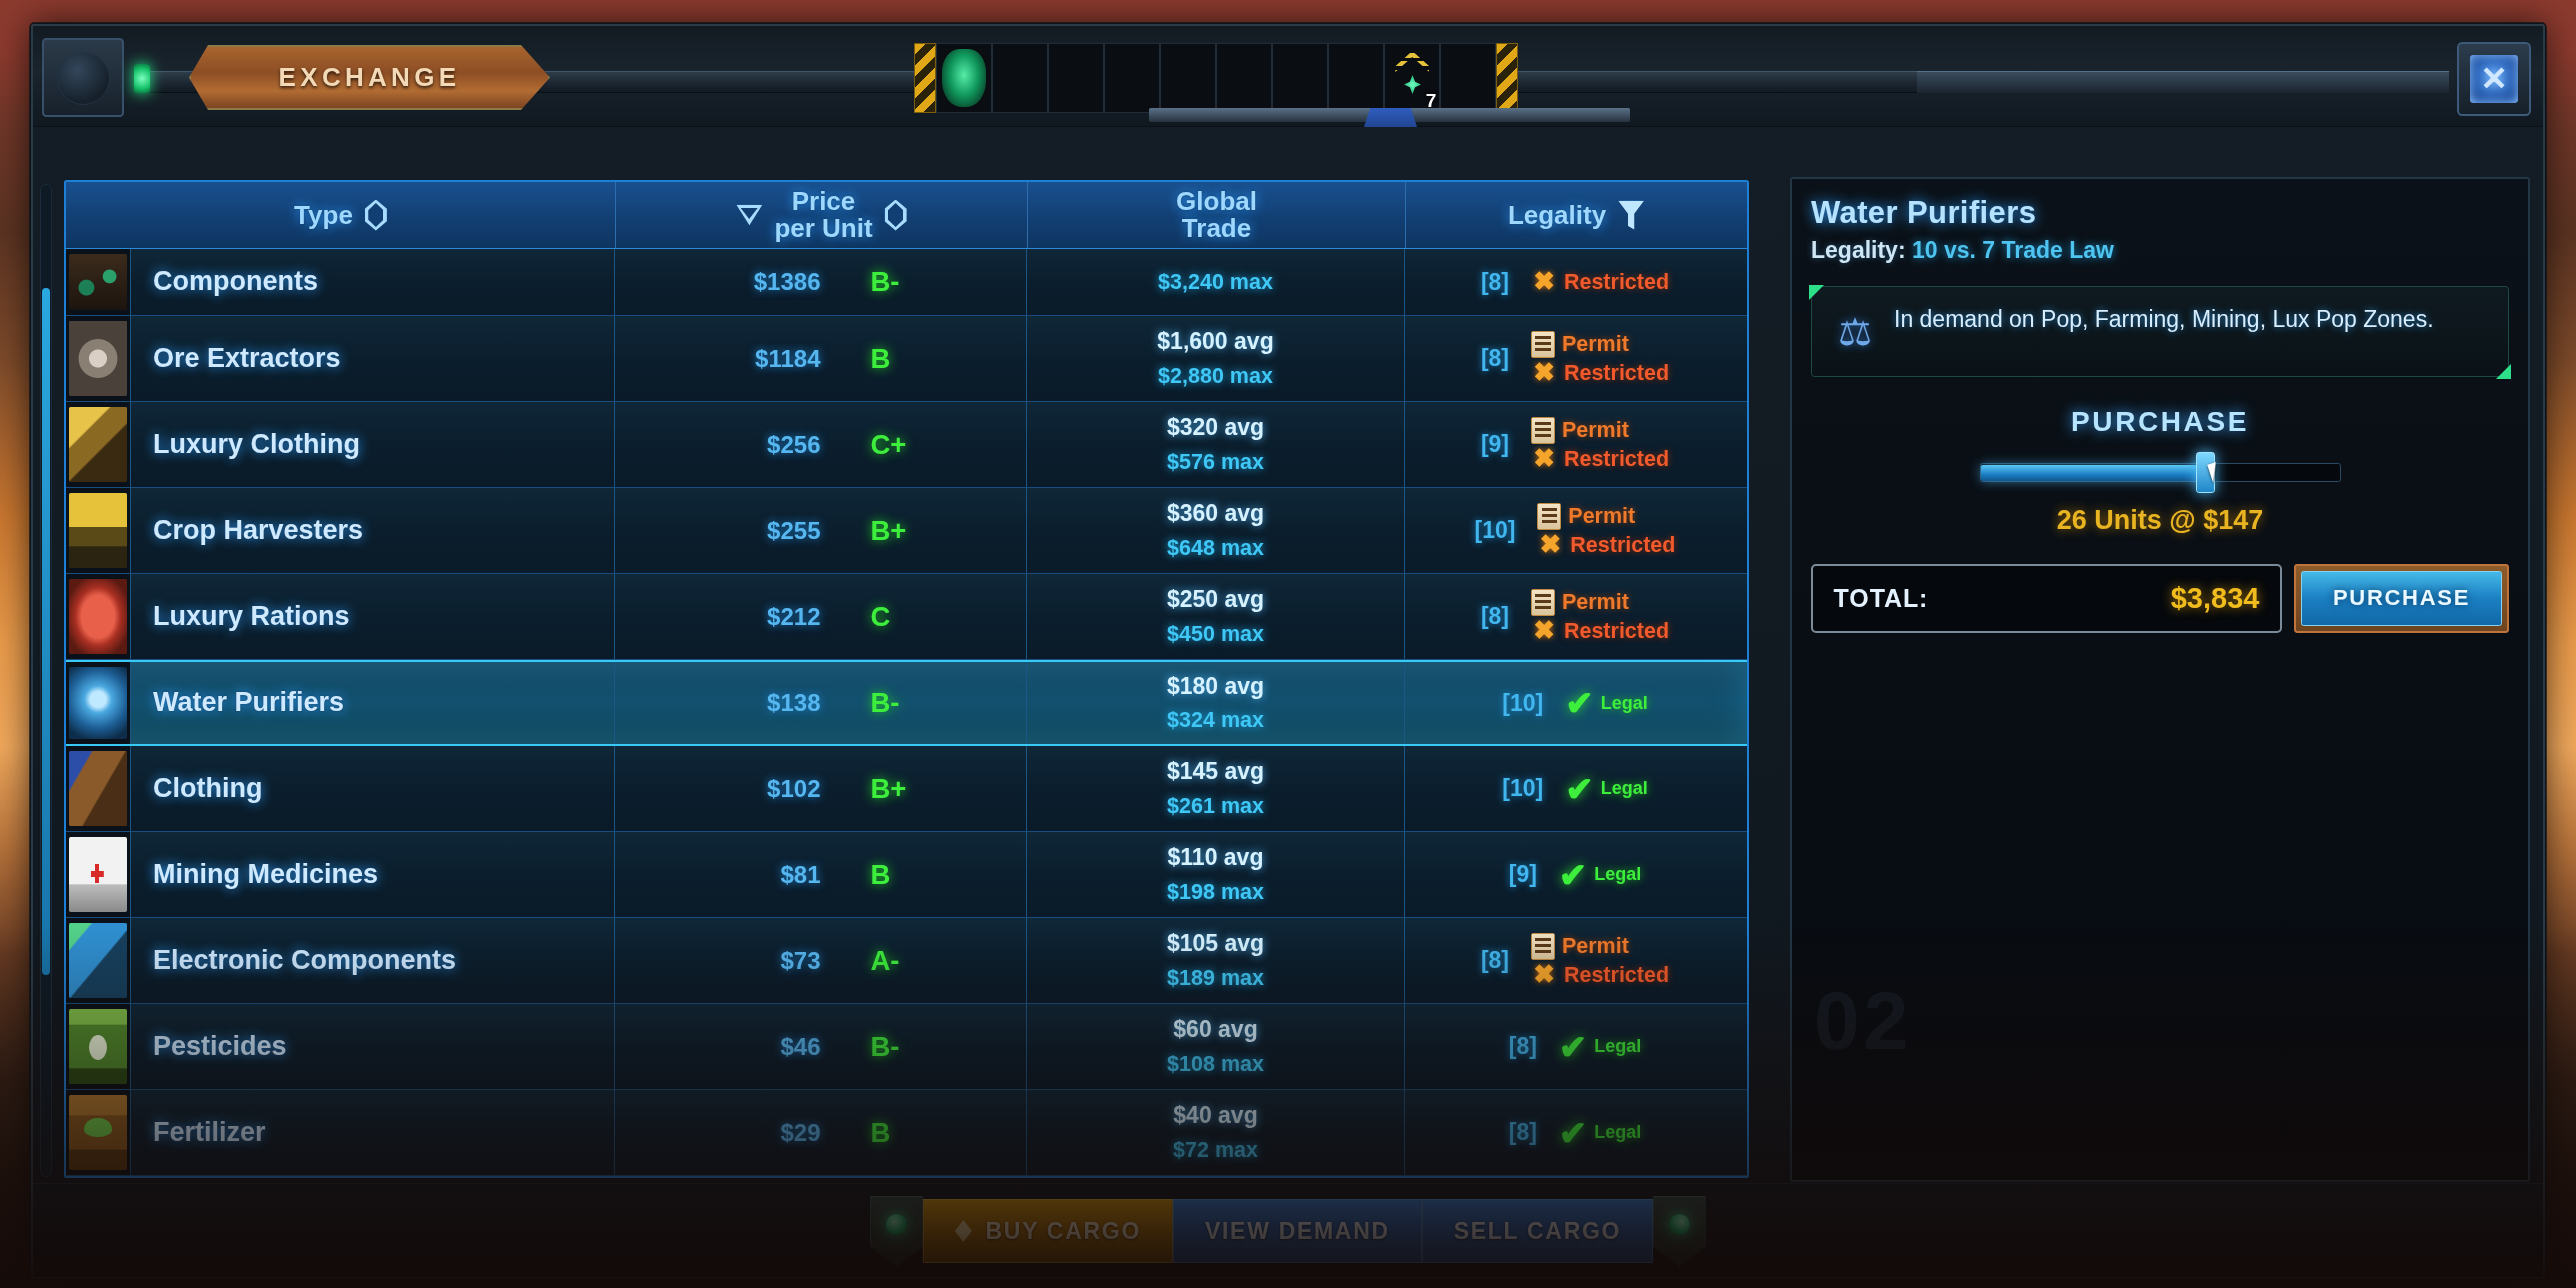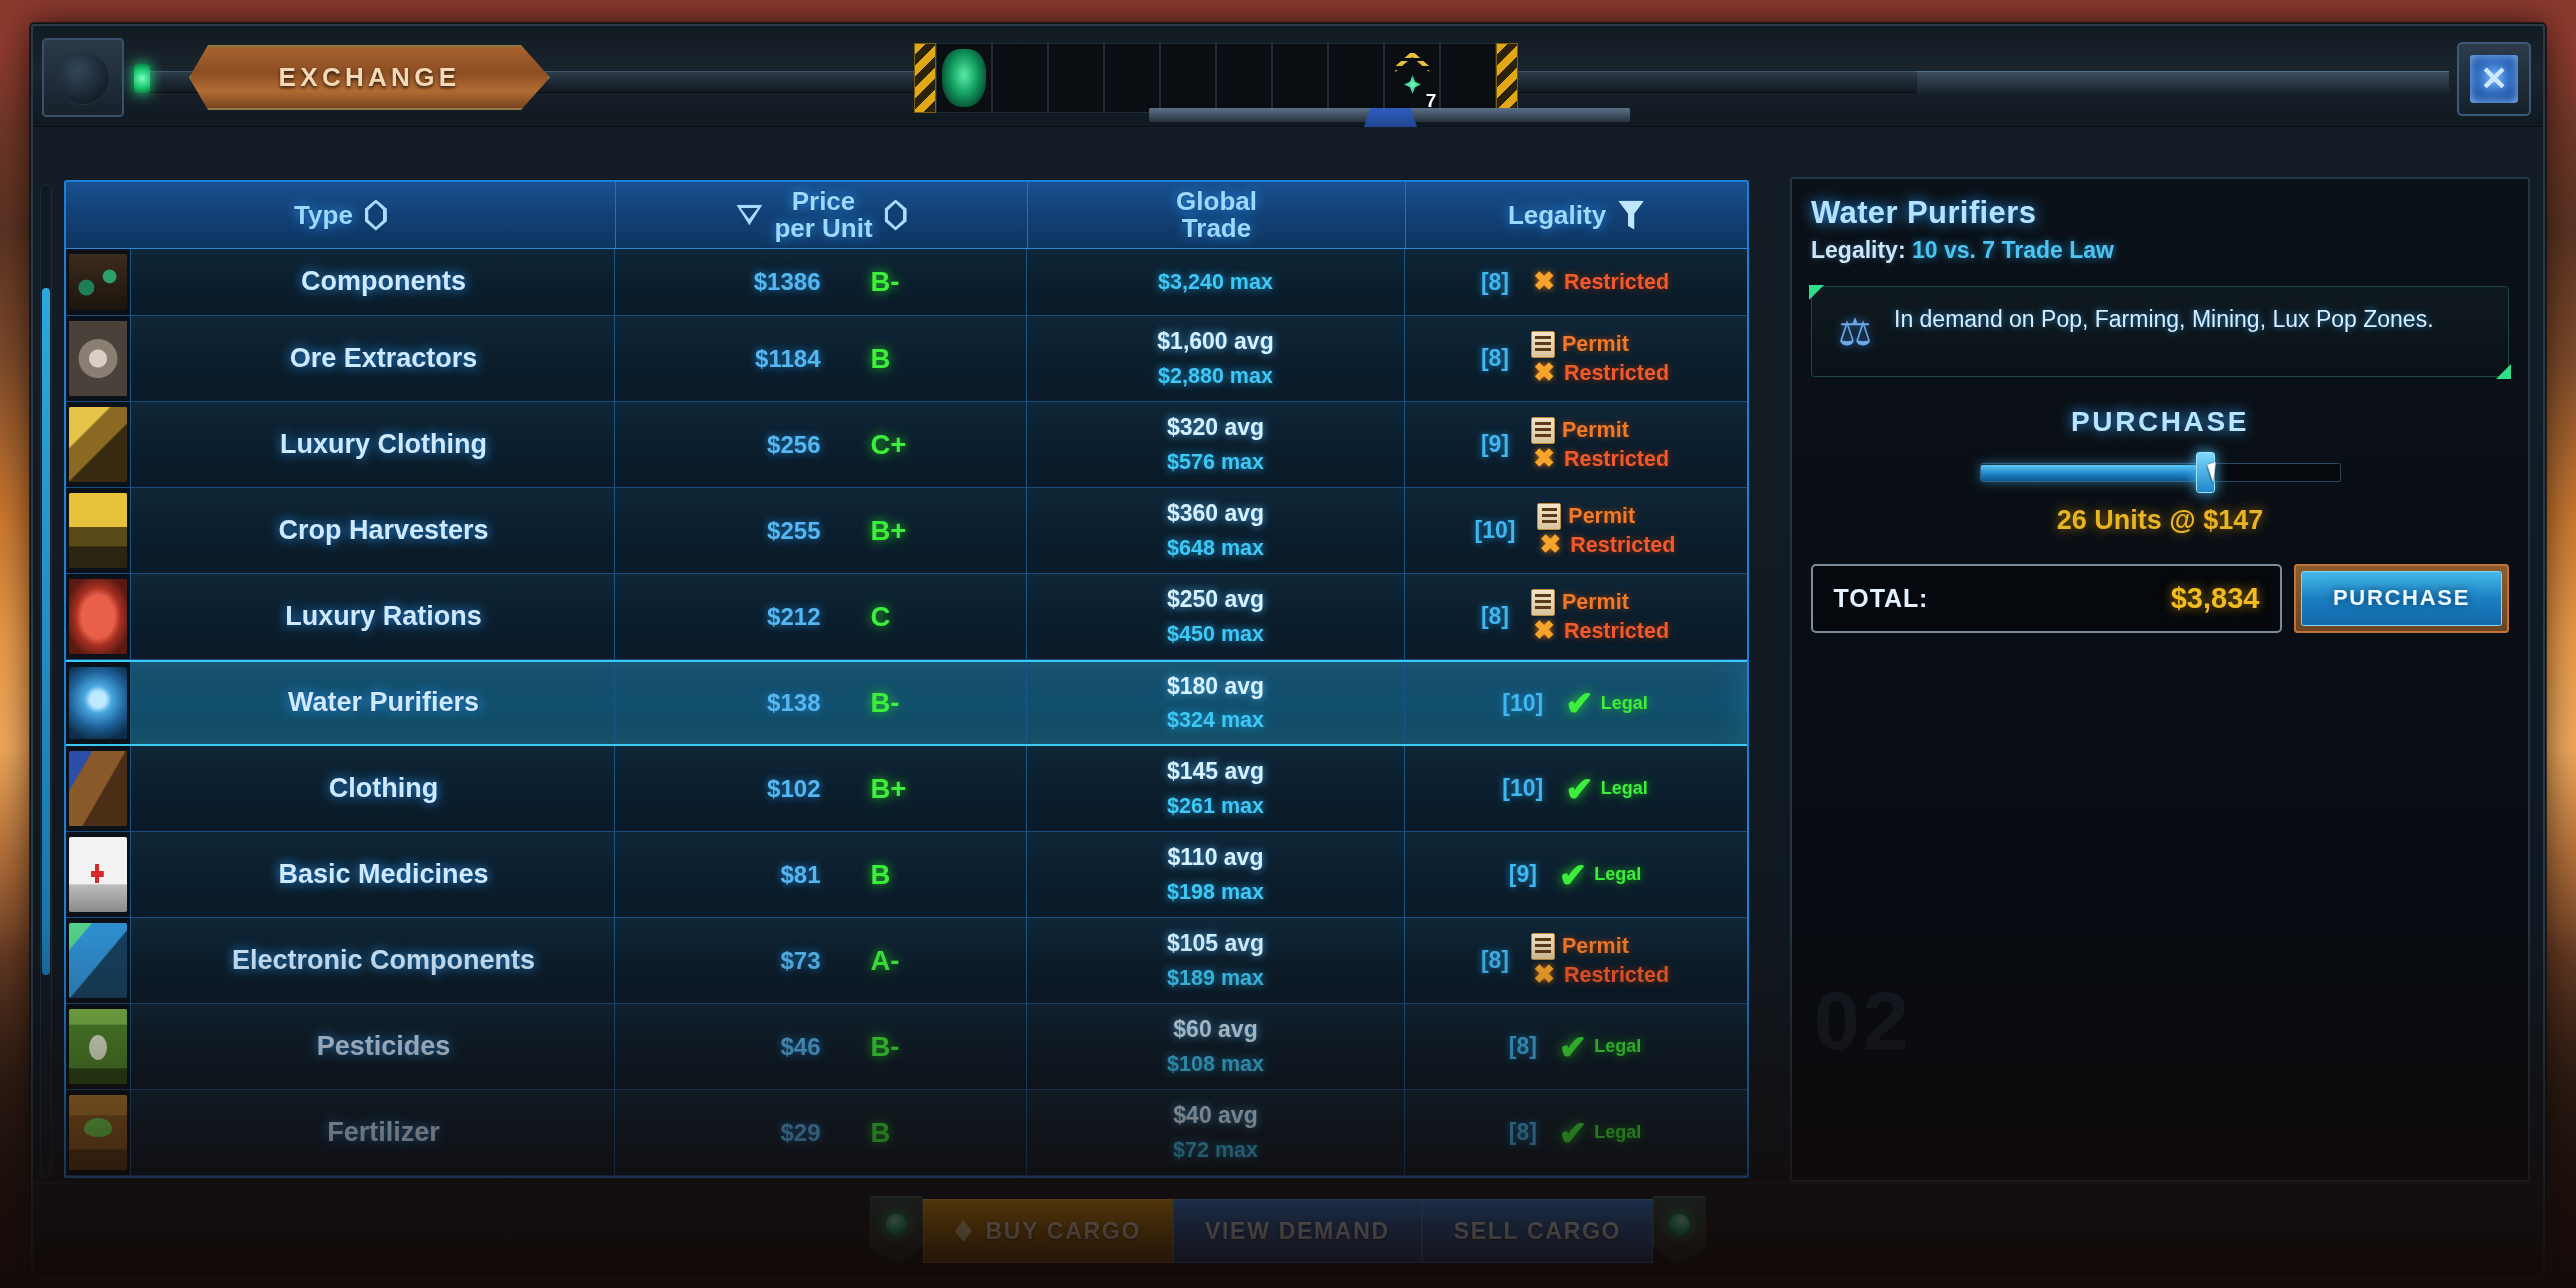--- a/index.html
+++ b/index.html
@@ -232,21 +232,21 @@
     box-shadow: inset 0 0 34px rgba(60,200,255,.22);
   }
   .cell{ display:flex; align-items:center; border-right:0.9px solid #1a5686; }
   .cell:last-child{ border-right:none; }
 
   .c-icon{ width:65px; border-right:0.9px solid #1a5686; position:relative; background:#0a1118;}
   .icon-img{
     position:absolute; left:3.4px; top:5.2px; right:3.4px; bottom:5.2px;
     border-radius:1.7px; overflow:hidden;
   }
-  .type-cell{ width:484px; padding-left:22px;justify-content:center; }
+  .type-cell{ width:484px; padding-left:22px; }
   .type-cell .name{
     color:#cfe9ff; font-size:27px; font-weight:bold; line-height:1.08;
     text-shadow:0 0 12px #2f9eff, 0 0 2.6px #0a1c2c;
   }
   .price-cell{ width:412px; display:flex; align-items:center; justify-content:center; gap:50px;}
   .price-cell .p{
     color:#56b6ef; font-size:24px; font-weight:bold; min-width:103px; text-align:right;
     text-shadow:0 0 8.6px #1f7fc9;
   }
   .price-cell .g{
@@ -796,21 +796,21 @@
                 </div>
               </div>
             </div>
             <div class="row">
               <div class="cell c-icon">
                 <div class="icon-img">
                   <div class="ia medicine"></div>
                 </div>
               </div>
               <div class="cell type-cell">
-                <div class="name">Basic Medicines</div>
+                <div class="name">Mining Medicines</div>
               </div>
               <div class="cell price-cell">
                 <span class="p">$81</span>
                 <span class="g">B</span>
               </div>
               <div class="cell global-cell">
                 <span class="avg">$110 avg</span>
                 <span class="max">$198 max</span>
               </div>
               <div class="cell legal-cell">

